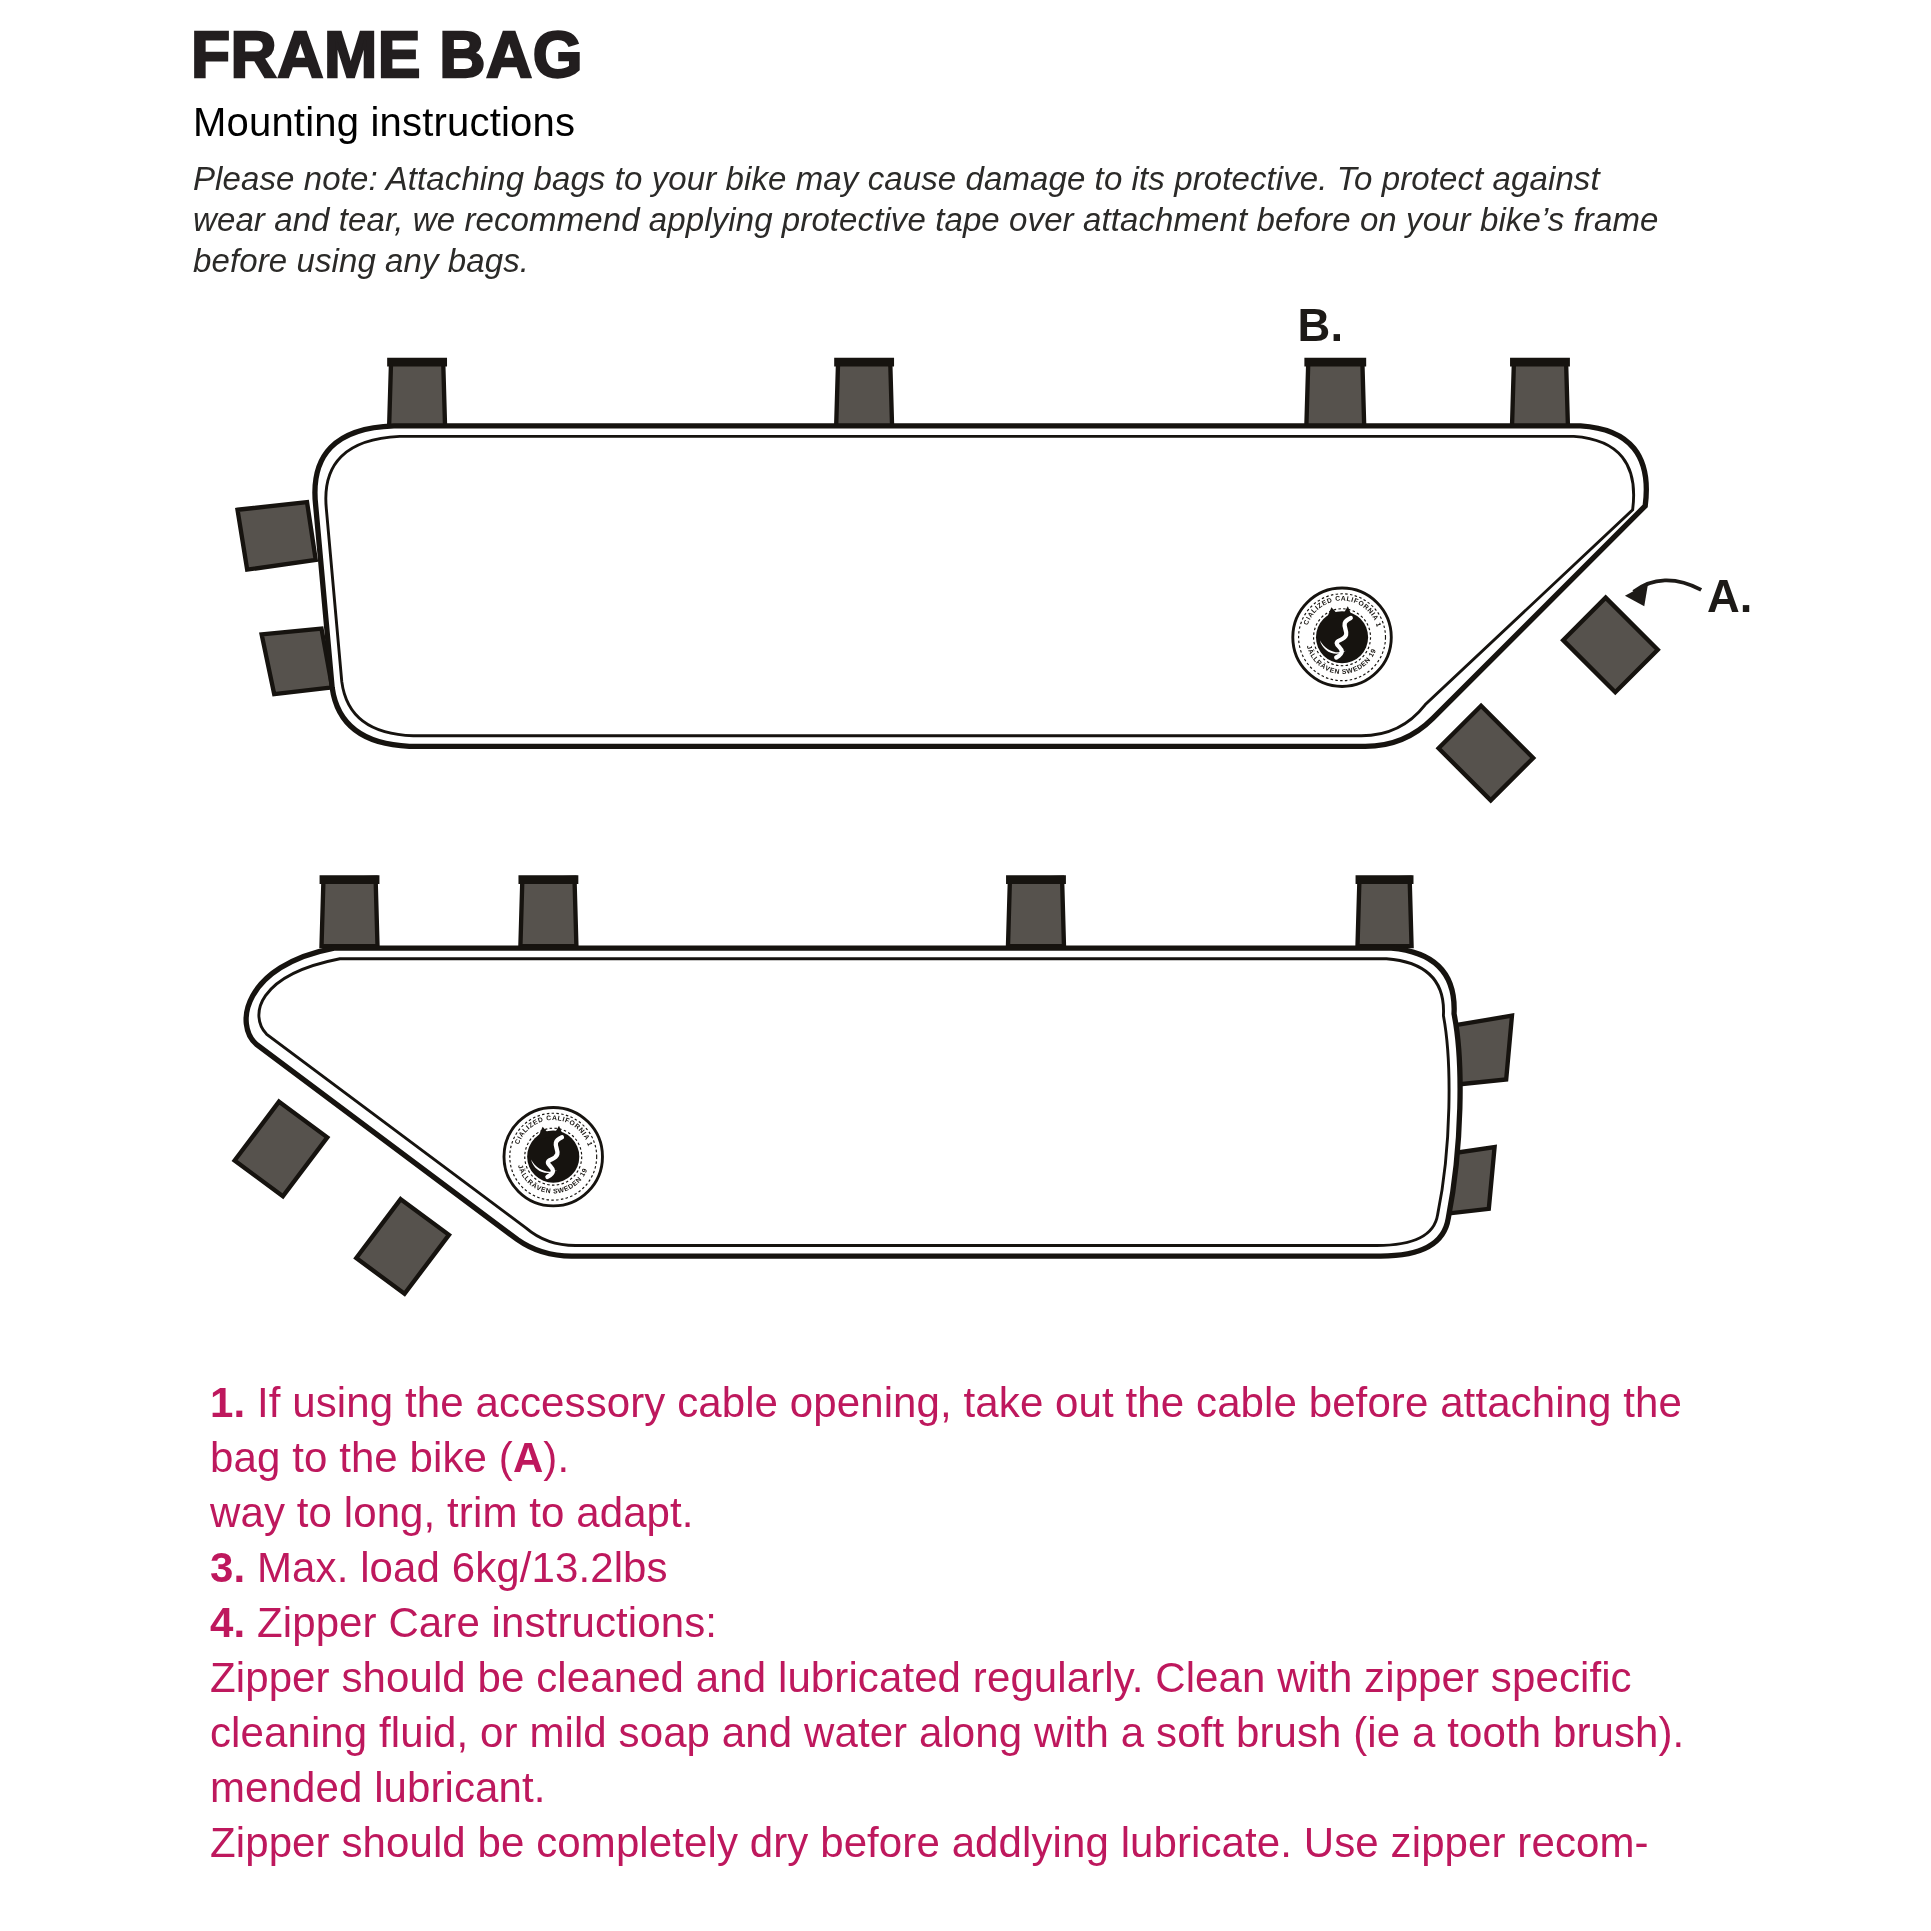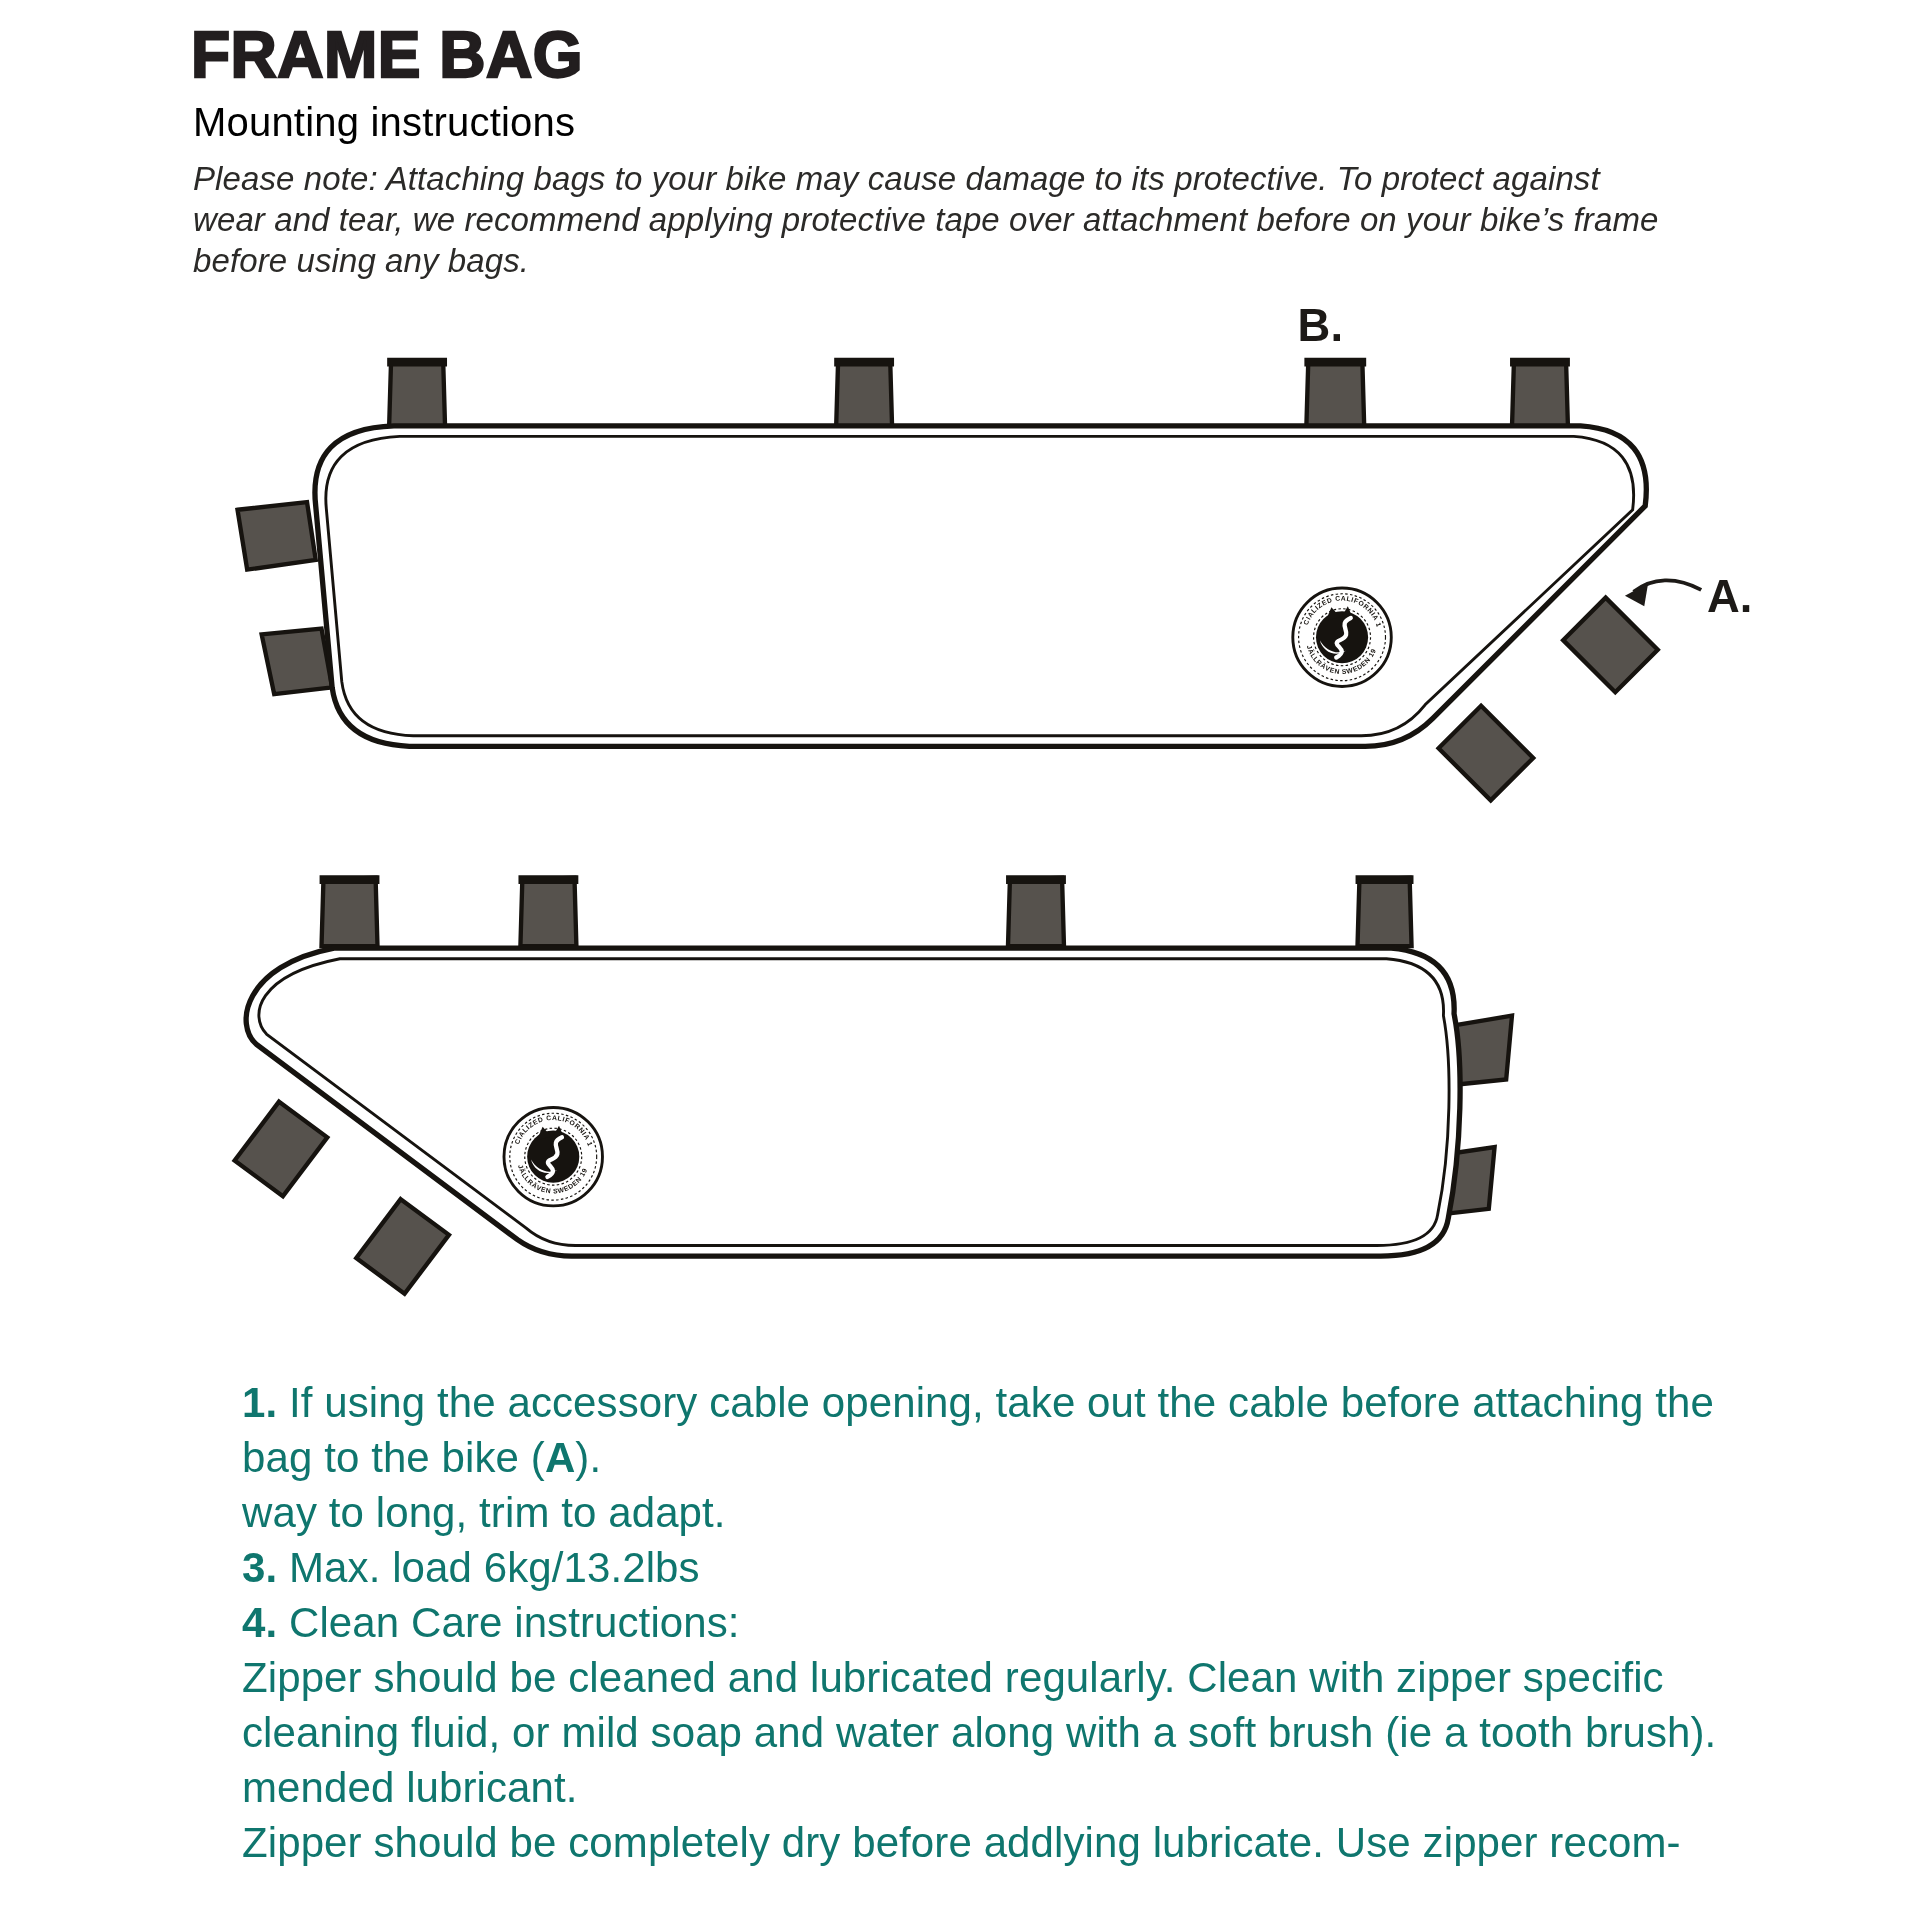--- a/index.html
+++ b/index.html
@@ -16,21 +16,21 @@
     position:absolute;left:193px;top:100px;font-size:40px;line-height:1.1;
     font-weight:400;color:#000000;letter-spacing:0.2px;
   }
   .note{
     position:absolute;left:193px;top:158px;width:1564px;
     font-size:33px;font-style:italic;line-height:41px;color:#2b2a28;letter-spacing:0.1px;
   }
   .diagram{position:absolute;left:0;top:0;width:1931px;height:1931px;}
   .instructions{
     position:absolute;left:210px;top:1375px;width:1583px;
-    font-size:42px;line-height:55px;color:#0f766e;letter-spacing:0.1px;margin-left:32px;
+    font-size:42px;line-height:55px;color:#be185d;letter-spacing:0.1px;
   }
   .instructions .b{font-weight:bold;}
   .bag-fill{fill:#ffffff;stroke:var(--outline,#16130f);stroke-width:5.5;}
   .bag-inner{fill:none;stroke:var(--outline,#16130f);stroke-width:3;}
   .strap{fill:var(--strap,#56524d);stroke:var(--outline,#16130f);stroke-width:4.5;stroke-linejoin:miter;}
   .cap{stroke:var(--outline,#16130f);stroke-width:9;fill:none;}
   .diag-label{font-family:"Liberation Sans",sans-serif;font-size:47px;font-weight:bold;fill:#1d1a17;}
   .arrow-line{fill:none;stroke:#1d1a17;stroke-width:4;}
   .arrow-head{fill:#1d1a17;}
   .badge-ring{fill:#ffffff;stroke:#16130f;stroke-width:3;}
@@ -121,21 +121,21 @@
 
       <use href="#brand-badge" transform="translate(573,1198)"></use>
     </g>
   </svg>
 
   <div class="instructions">
       <div><span class="b">1.</span><span> If using the accessory cable opening, take out the cable before attaching the</span></div>
       <div><span>bag to the bike (</span><span class="b">A</span><span>).</span></div>
       <div><span>way to long, trim to adapt.</span></div>
       <div><span class="b">3.</span><span> Max. load 6kg/13.2lbs</span></div>
-      <div><span class="b">4.</span><span> Clean Care instructions:</span></div>
+      <div><span class="b">4.</span><span> Zipper Care instructions:</span></div>
       <div><span>Zipper should be cleaned and lubricated regularly. Clean with zipper specific</span></div>
       <div><span>cleaning fluid, or mild soap and water along with a soft brush (ie a tooth brush).</span></div>
       <div><span>mended lubricant.</span></div>
       <div><span>Zipper should be completely dry before addlying lubricate. Use zipper recom-</span></div>
     </div>
 
 </div>
 
 
 </body></html>

